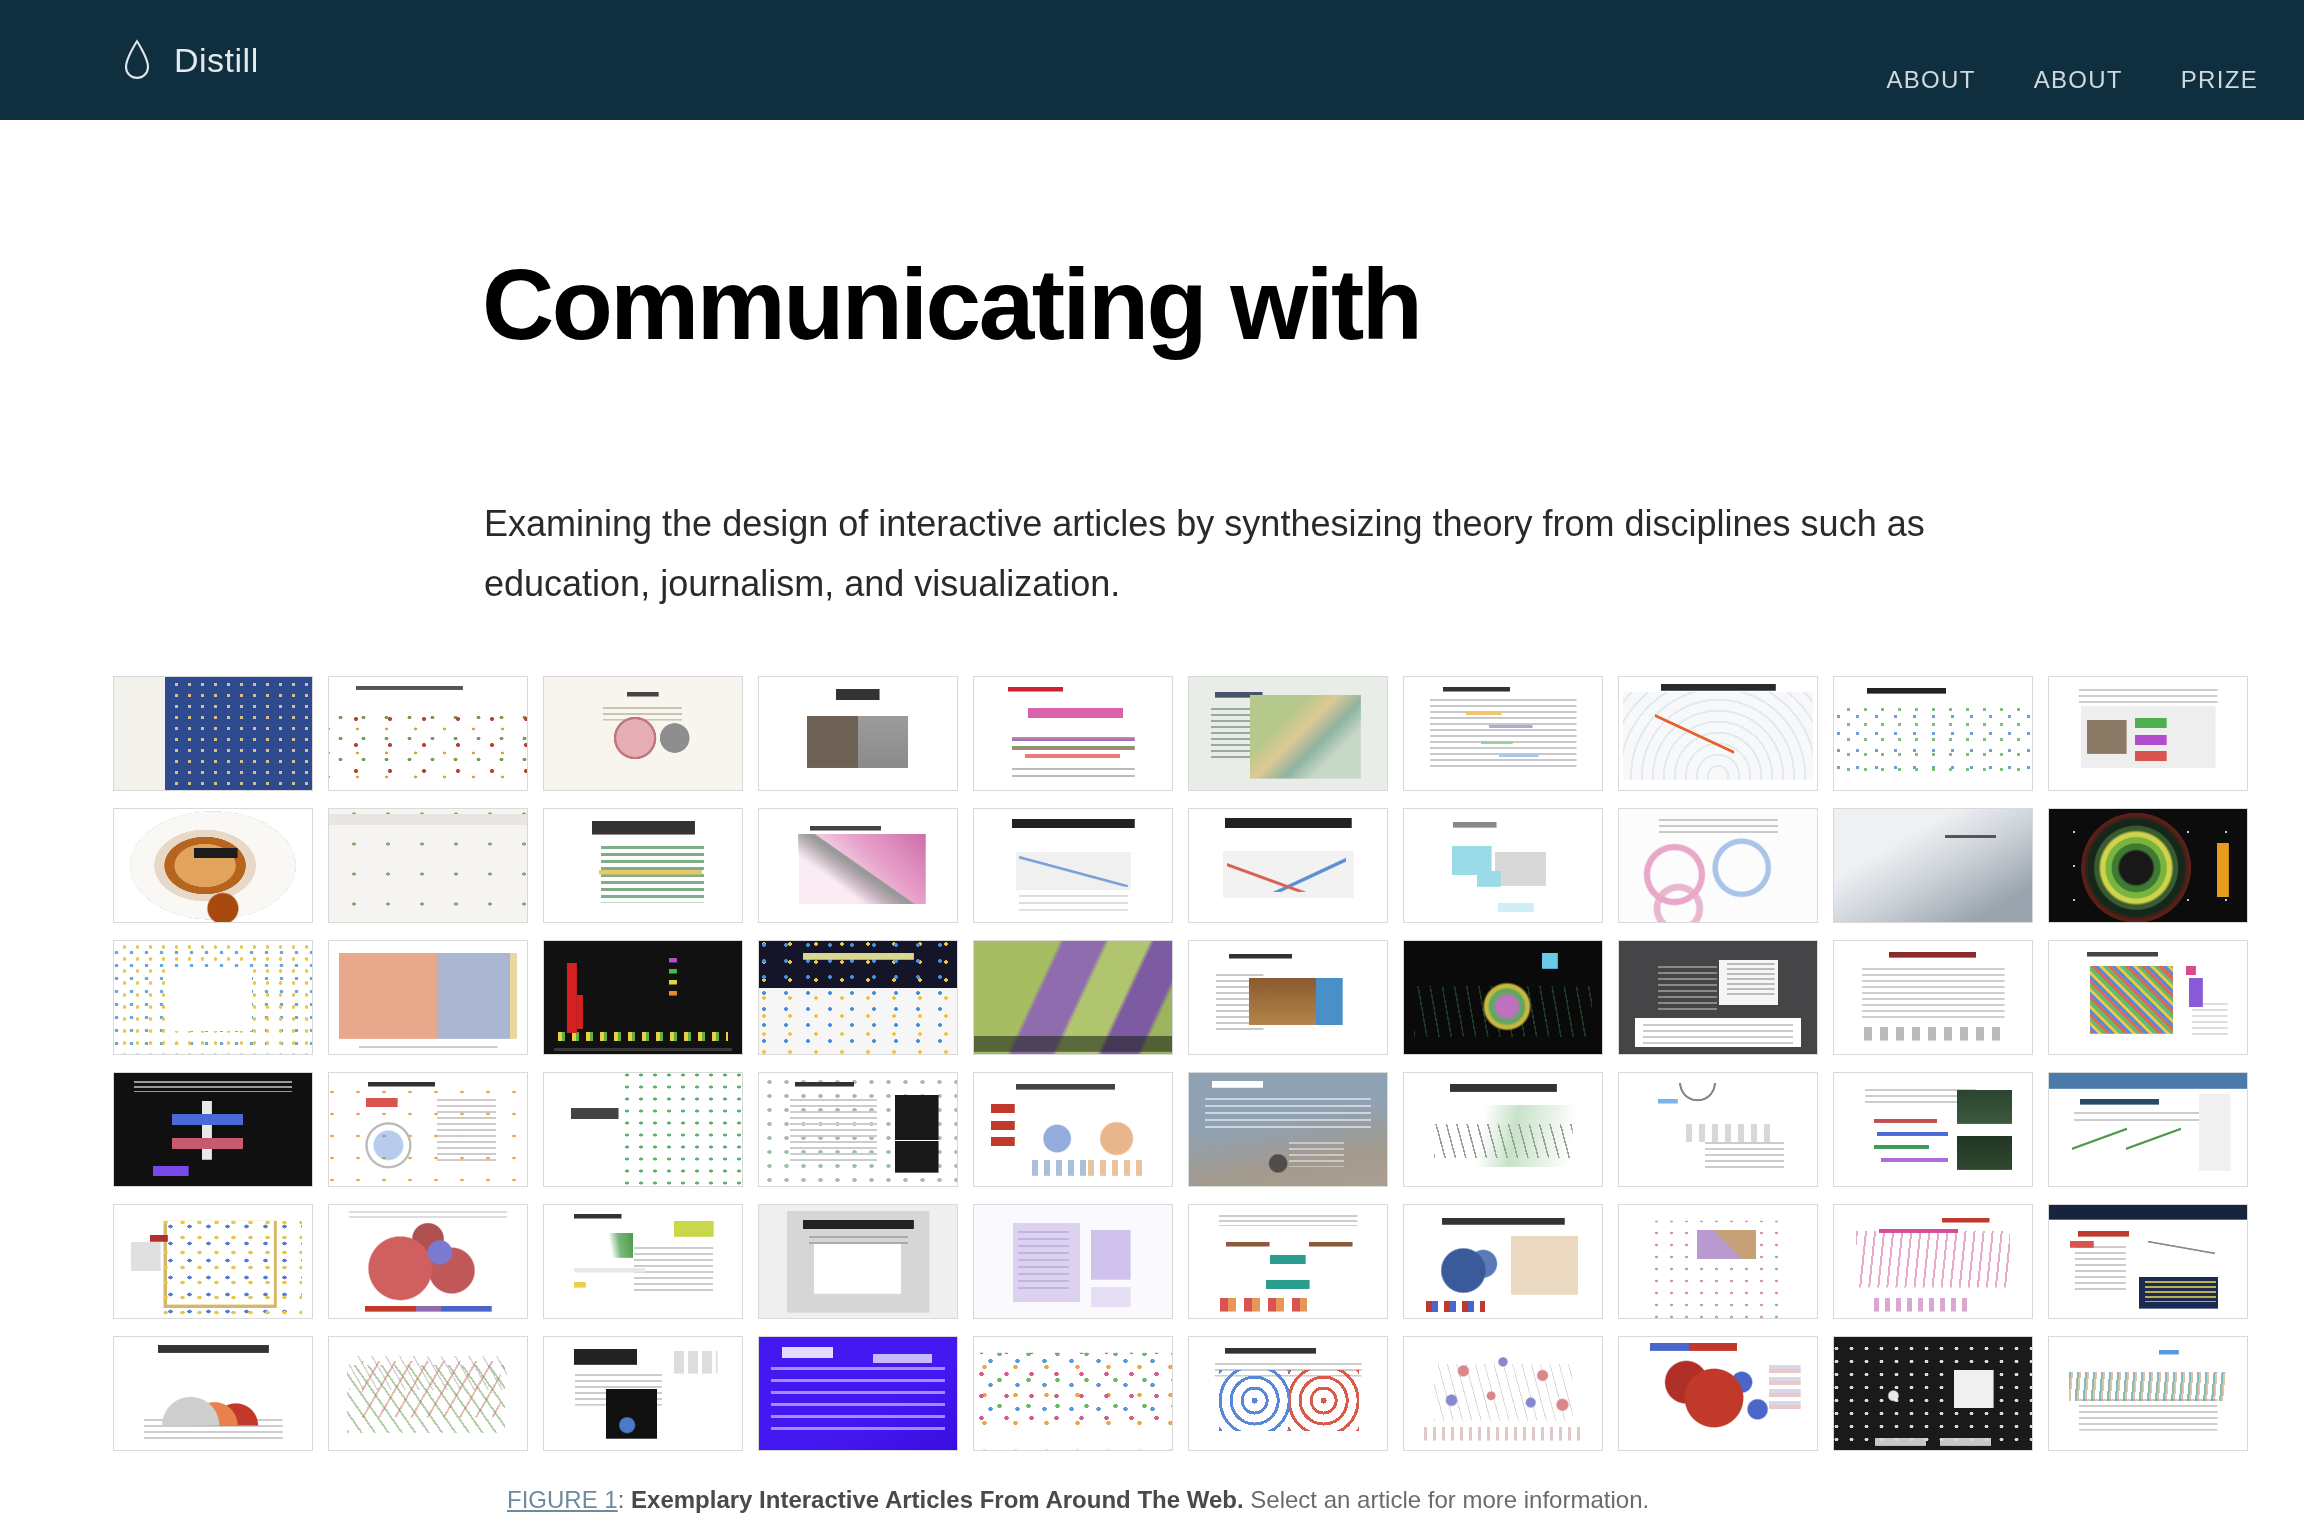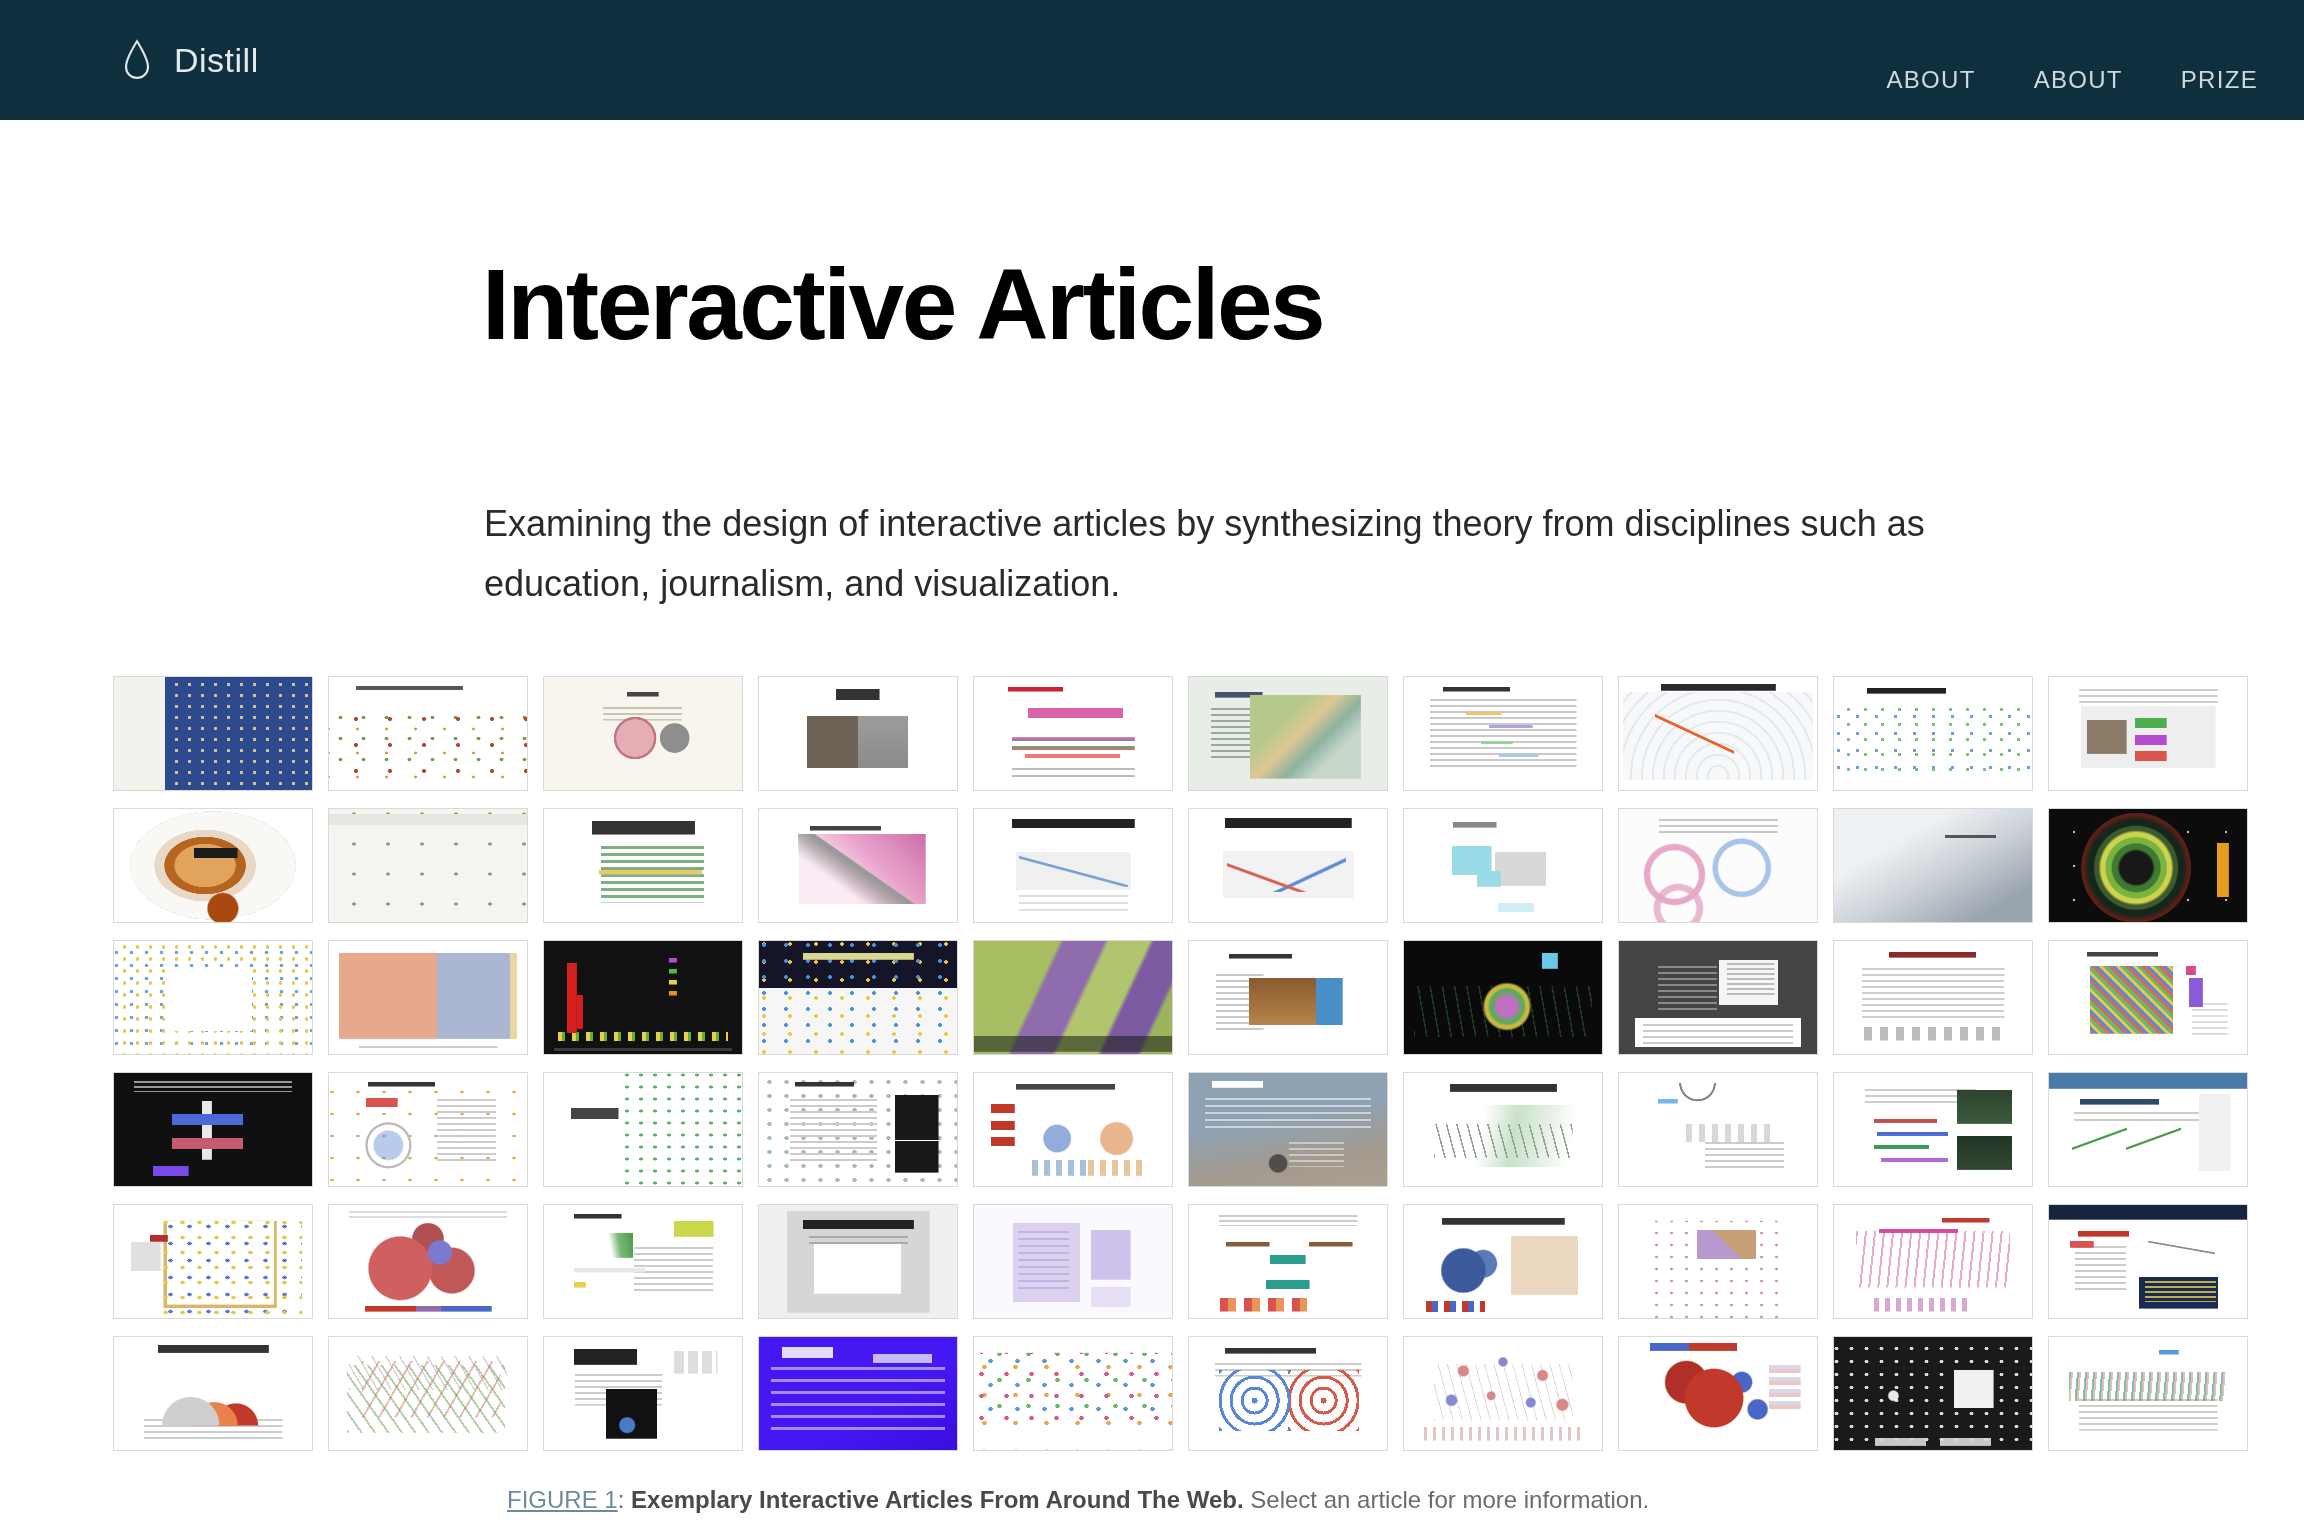--- a/index.html
+++ b/index.html
@@ -67,21 +67,21 @@
     <span class="logo-text">Distill</span>
   </a>
   <nav class="nav">
     <a>ABOUT</a>
     <a>ABOUT</a>
     <a>PRIZE</a>
   </nav>
 </header>
 
 <h1 class="title">
-  <div>Interactive Articles</div>
+  <div>Communicating with</div>
 </h1>
 
 <p class="subtitle">Examining the design of interactive articles by synthesizing theory from disciplines such as education, journalism, and visualization.</p>
 
 <div class="grid">
     <div class="thumb" style="background: linear-gradient(90deg, rgb(243, 241, 236) 0px, rgb(243, 241, 236) 26%, rgba(0, 0, 0, 0) 26%), radial-gradient(rgb(214, 191, 143) 1.6px, rgba(0, 0, 0, 0) 2px) 4px 2px / 13px 11px, rgb(44, 74, 141);"></div>
     <div class="thumb" style="background: linear-gradient(rgb(85, 85, 85), rgb(85, 85, 85)) 30% 8% / 54% 3.5% no-repeat, linear-gradient(rgb(255, 255, 255), rgb(255, 255, 255)) 50% 0px / 100% 28% no-repeat, linear-gradient(rgb(255, 255, 255), rgb(255, 255, 255)) 50% 100% / 100% 10% no-repeat, radial-gradient(rgb(184, 69, 47) 2.2px, rgba(0, 0, 0, 0) 2.6px) 10px 55px / 34px 26px, radial-gradient(rgb(125, 156, 84) 1.8px, rgba(0, 0, 0, 0) 2.2px) 0px 30px / 23px 21px, radial-gradient(rgb(217, 162, 60) 1.6px, rgba(0, 0, 0, 0) 2px) 14px 40px / 29px 24px, rgb(255, 255, 255);"></div>
     <div class="thumb" style="background: radial-gradient(circle at 46% 54%, rgb(229, 174, 180) 0px, rgb(229, 174, 180) 15%, rgb(194, 119, 126) 15.5%, rgb(194, 119, 126) 17%, rgba(0, 0, 0, 0) 17.5%), radial-gradient(circle at 66% 54%, rgb(142, 142, 142) 0px, rgb(142, 142, 142) 10%, rgba(0, 0, 0, 0) 10.5%), linear-gradient(rgb(68, 68, 68), rgb(68, 68, 68)) 50% 14% / 16% 4% no-repeat, repeating-linear-gradient(rgb(201, 196, 180) 0px, rgb(201, 196, 180) 2px, rgba(0, 0, 0, 0) 2px, rgba(0, 0, 0, 0) 6px) 50% 30% / 40% 12% no-repeat, rgb(247, 245, 238);"></div>
     <div class="thumb" style="background: linear-gradient(rgb(110, 98, 87), rgb(110, 98, 87)) 33% 64% / 26% 46% no-repeat, linear-gradient(rgb(156, 156, 156), rgb(138, 138, 138)) 67% 64% / 26% 46% no-repeat, linear-gradient(rgb(51, 51, 51), rgb(51, 51, 51)) 50% 12% / 22% 10% no-repeat, rgb(255, 255, 255);"></div>
     <div class="thumb" style="background: linear-gradient(rgb(204, 34, 51), rgb(204, 34, 51)) 24% 9% / 28% 4% no-repeat, linear-gradient(rgb(216, 99, 168), rgb(216, 99, 168)) 52% 30% / 48% 9% no-repeat, linear-gradient(rgb(221, 136, 136), rgb(136, 102, 204)) 50% 55% / 62% 3.5% no-repeat, linear-gradient(rgb(102, 170, 102), rgb(221, 102, 119)) 50% 63% / 62% 3.5% no-repeat, linear-gradient(rgb(238, 119, 119), rgb(238, 119, 119)) 50% 71% / 48% 3.5% no-repeat, repeating-linear-gradient(rgb(187, 187, 187) 0px, rgb(187, 187, 187) 2px, rgba(0, 0, 0, 0) 2px, rgba(0, 0, 0, 0) 7px) 50% 92% / 62% 12% no-repeat, rgb(255, 255, 255);"></div>

